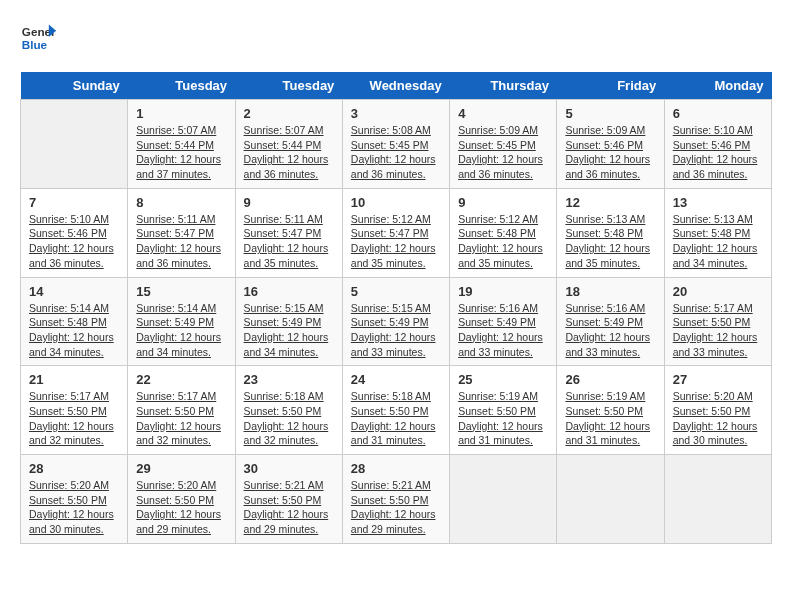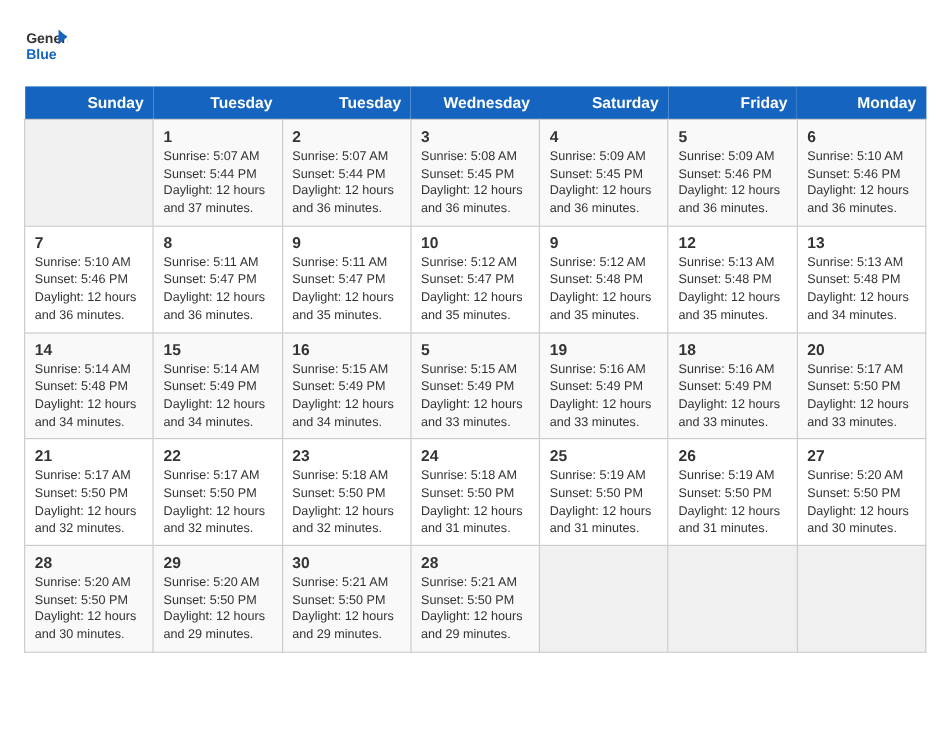--- a/index.html
+++ b/index.html
@@ -66,20 +66,21 @@
     .day-num {
       font-weight: bold;
       font-size: 13px;
       display: block;
       margin-bottom: 2px;
     }
     .day-info {
       font-size: 10.5px;
       line-height: 1.4;
       color: #333;
+      text-decoration: underline;
     }
     .empty-cell {
       background-color: #f0f0f0 !important;
     }
   </style>
 </head>
 <body>
 
 <div class="header">
   <div class="logo">
@@ -95,21 +96,21 @@
   </div>
 </div>
 
 <table>
   <thead>
     <tr>
     <th>Sunday</th>
         <th>Tuesday</th>
         <th>Tuesday</th>
         <th>Wednesday</th>
-        <th>Saturday</th>
+        <th>Thursday</th>
         <th>Friday</th>
         <th>Monday</th>
       </tr>
   </thead>
   <tbody id="calendar-body">
   <tr>
         <td class="empty-cell"></td>
         <td>
           <span class="day-num">1</span>
           <div class="day-info" style="white-space: pre-line;">Sunrise: 5:07 AM

